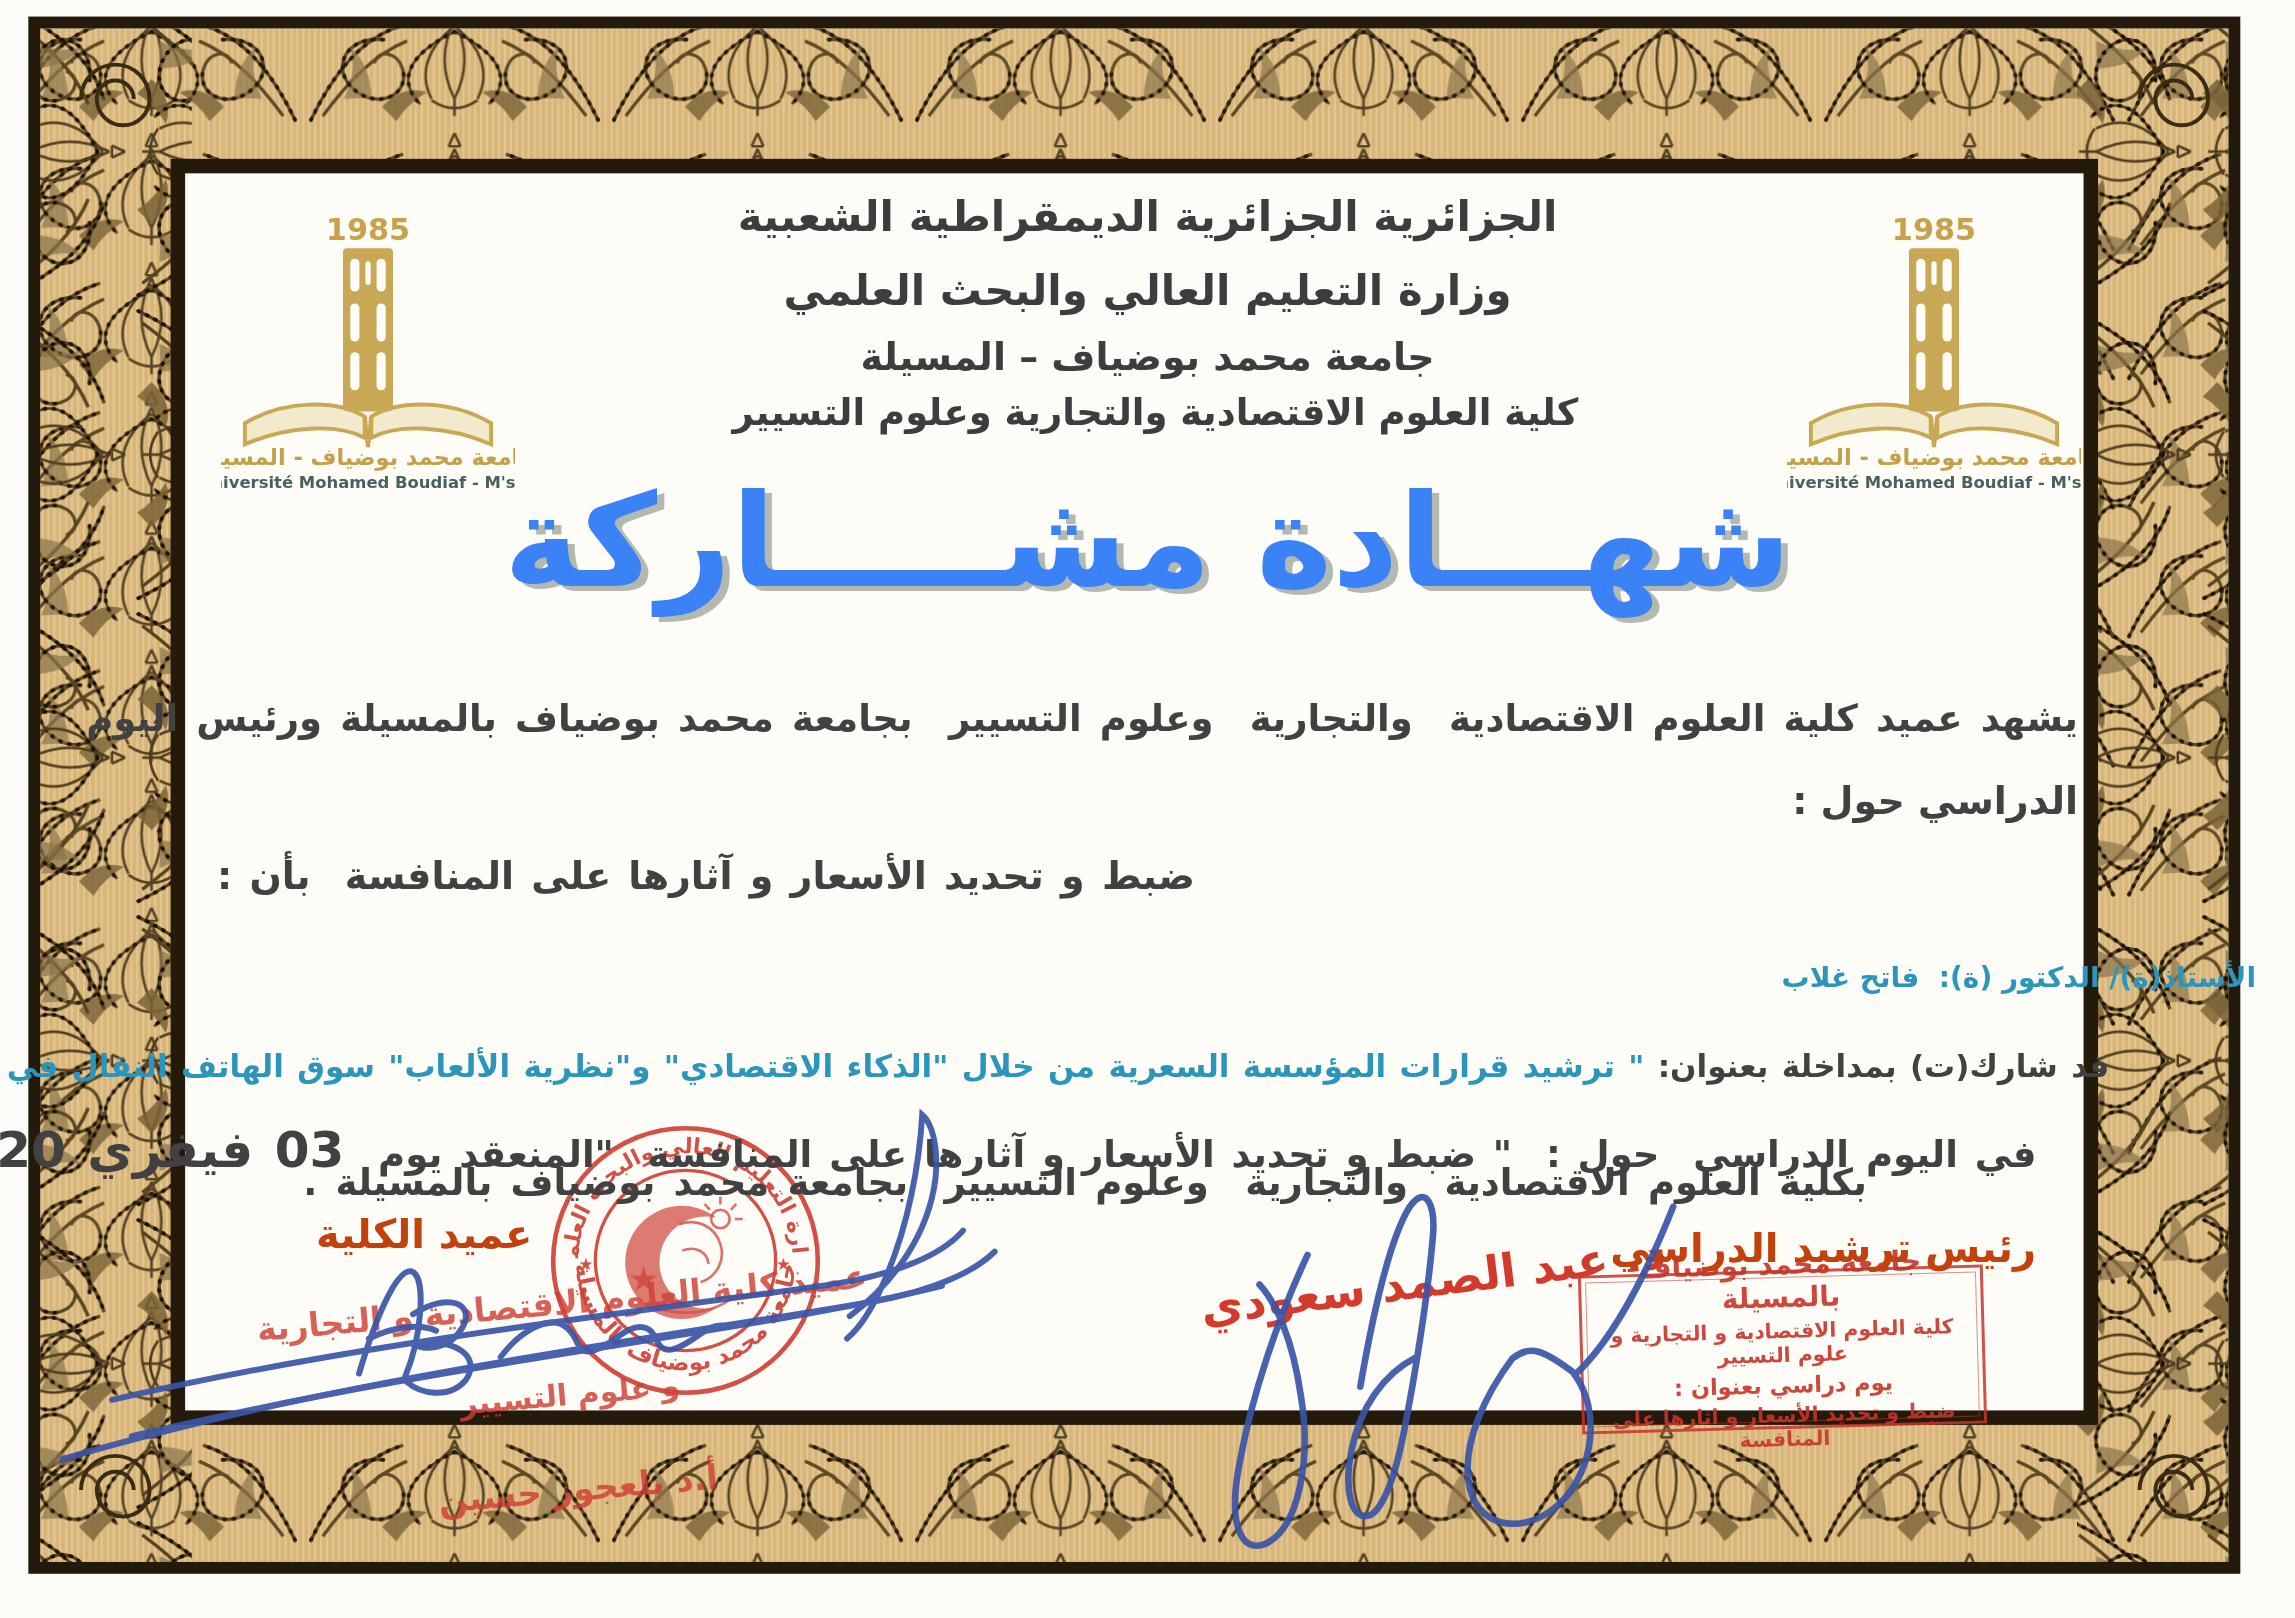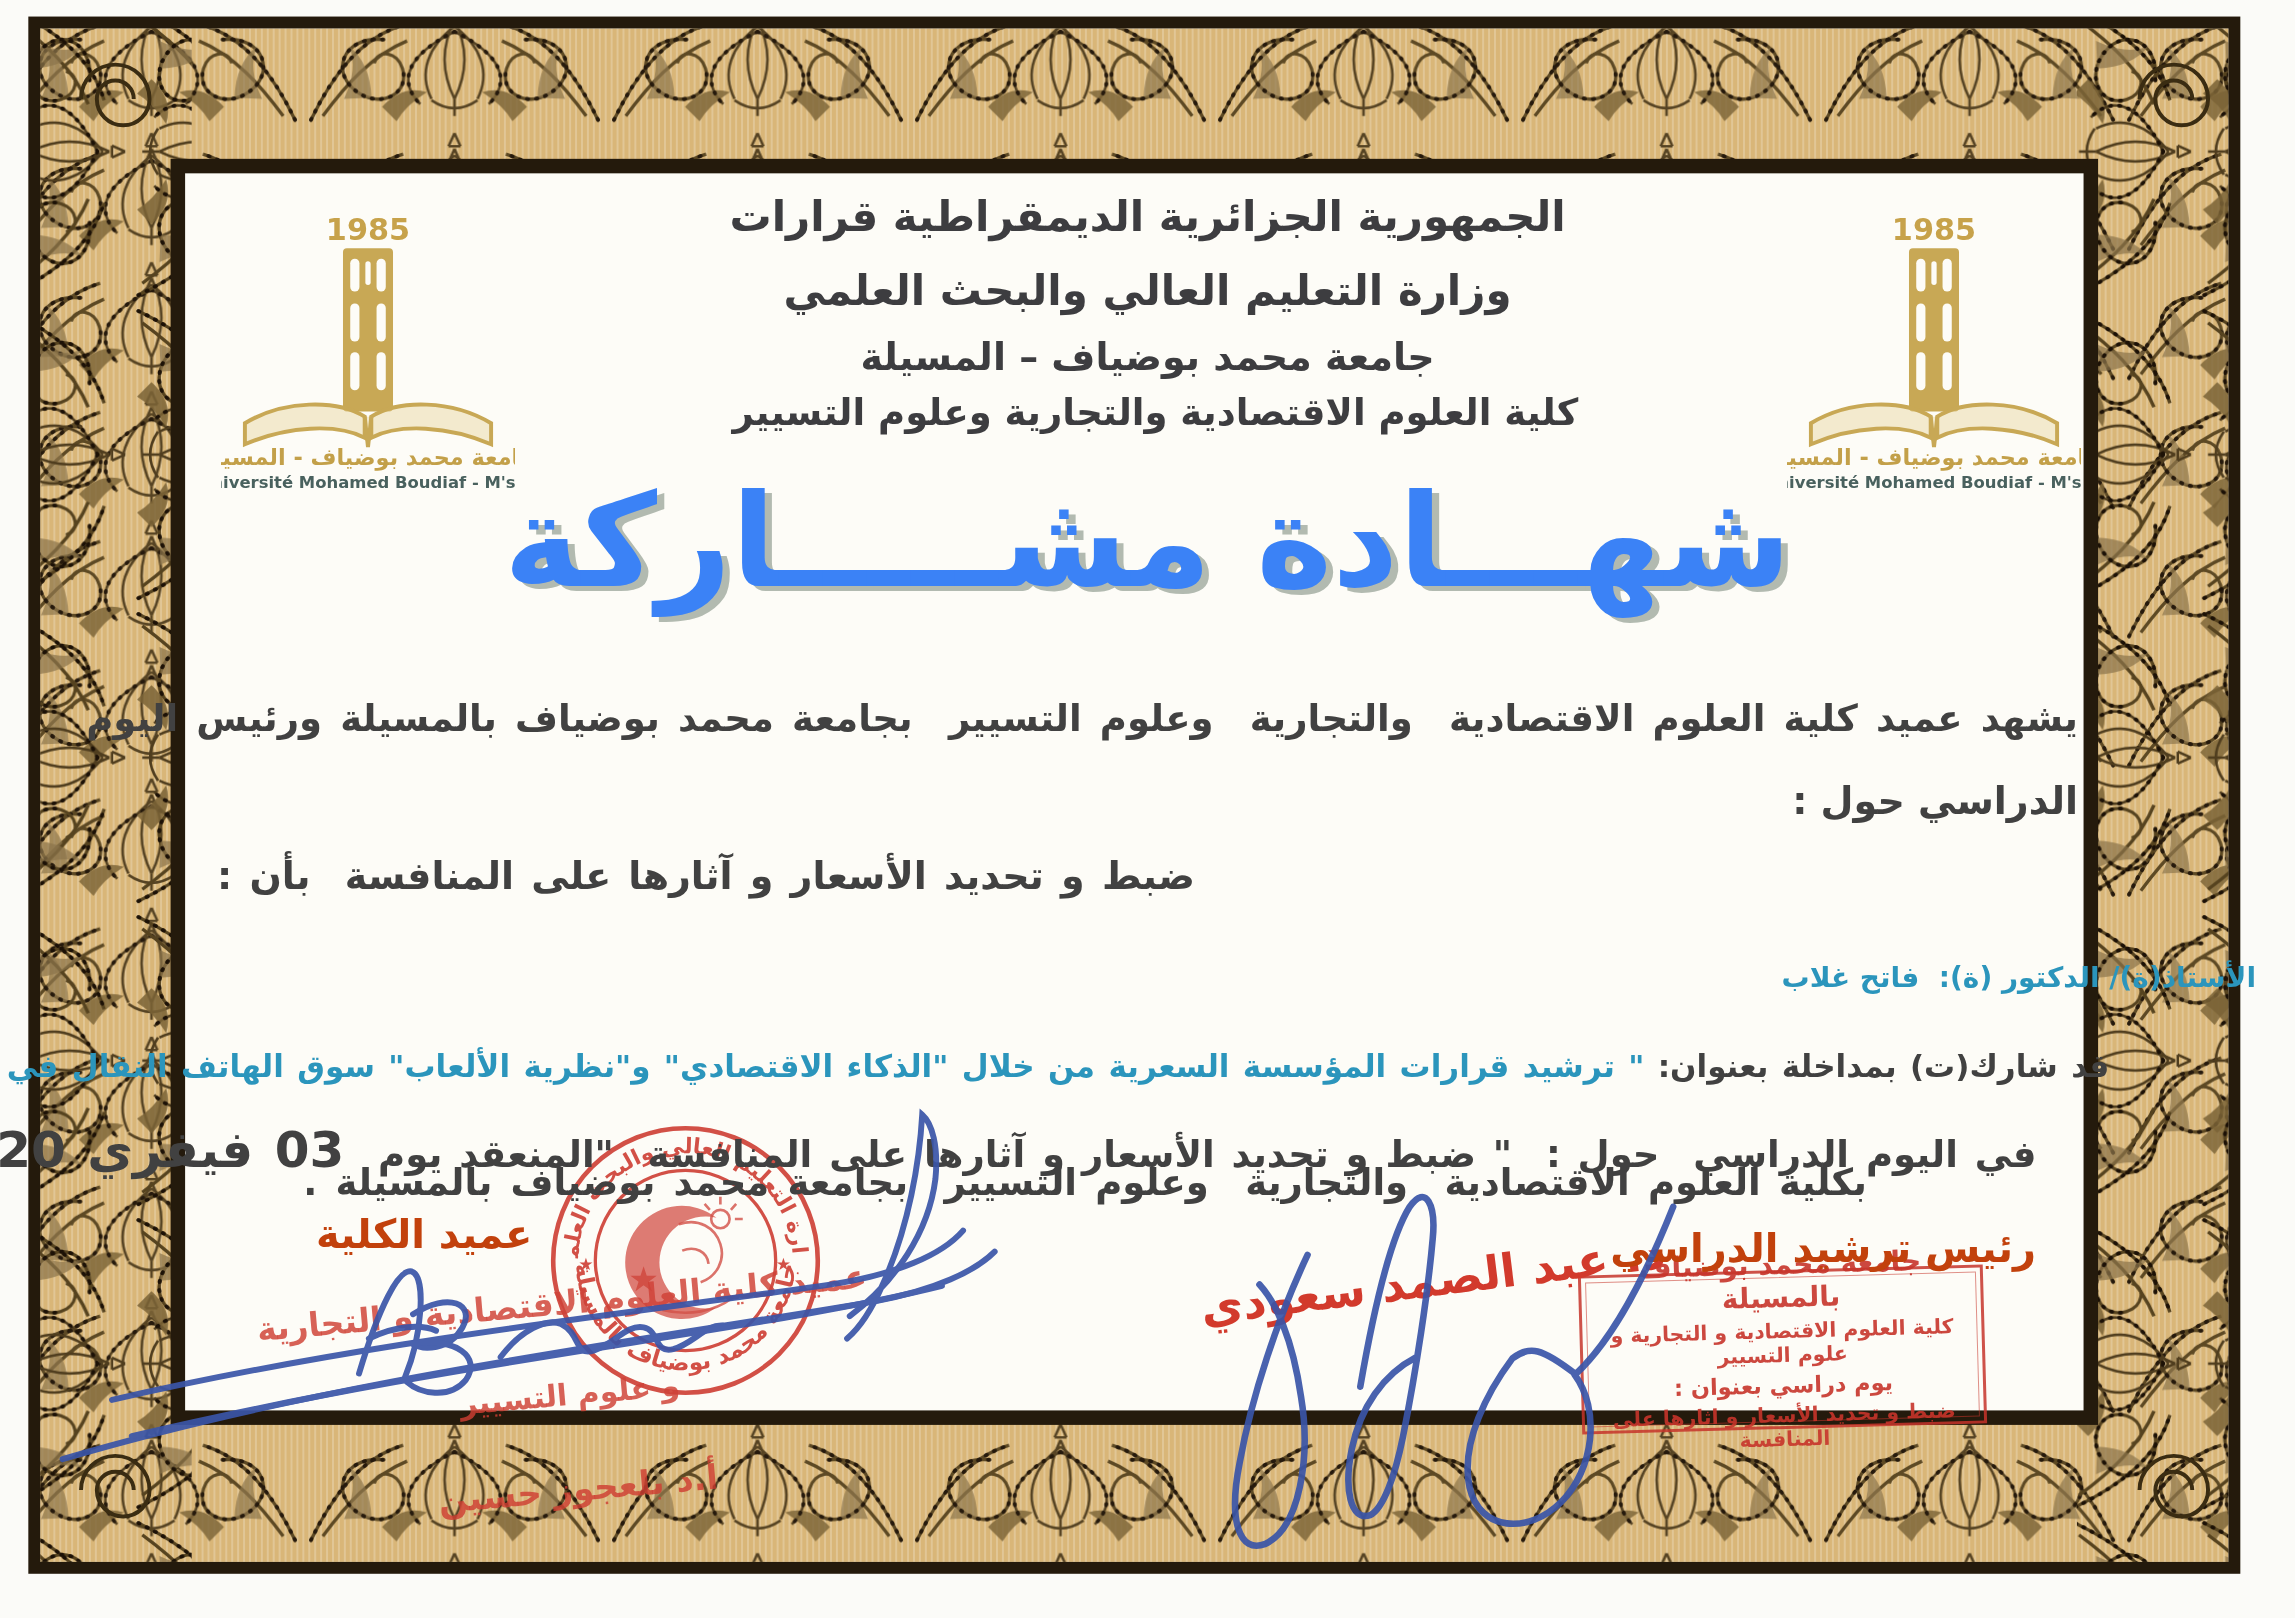--- a/index.html
+++ b/index.html
@@ -117,21 +117,21 @@
       <path d="M3300,150 m-52,0 a52,52 0 1,1 104,0 a40,40 0 1,1 -80,0 a28,28 0 1,1 56,0"></path>
       <path d="M175,2262 m-52,0 a52,52 0 1,1 104,0 a40,40 0 1,1 -80,0 a28,28 0 1,1 56,0"></path>
       <path d="M3300,2262 m-52,0 a52,52 0 1,1 104,0 a40,40 0 1,1 -80,0 a28,28 0 1,1 56,0"></path>
     </g>
 
     <rect x="270" y="252" width="2904" height="1900" fill="#fdfcf7" stroke="#241a0c" stroke-width="22"></rect>
 
     <rect x="52" y="34" width="3340" height="2346" fill="none" stroke="#241a0c" stroke-width="18"></rect>
   </svg>
 
-  <div class="abs center-x hdr hdr1">الجمهورية الجزائرية الديمقراطية قرارات</div>
+  <div class="abs center-x hdr hdr1">الجزائرية الجزائرية الديمقراطية الشعبية</div>
   <div class="abs center-x hdr hdr2">وزارة التعليم العالي والبحث العلمي</div>
   <div class="abs center-x hdr hdr3">جامعة محمد بوضياف – المسيلة</div>
   <div class="abs center-x hdr hdr4">كلية العلوم الاقتصادية والتجارية وعلوم التسيير</div>
 
   <svg class="abs logo-box" style="top:206px;left:221px;" width="294" height="287" viewBox="0 0 446 436">
     <text x="223" y="52" font-size="46" font-weight="bold" fill="#c7a24a" text-anchor="middle">1985</text>
     <rect x="185" y="64" width="76" height="248" rx="6" fill="#c8a855"></rect>
     <rect x="196" y="80" width="14" height="50" rx="7" fill="#fdfcf7"></rect>
     <rect x="196" y="148" width="14" height="58" rx="7" fill="#fdfcf7"></rect>
     <rect x="196" y="222" width="14" height="58" rx="7" fill="#fdfcf7"></rect>

